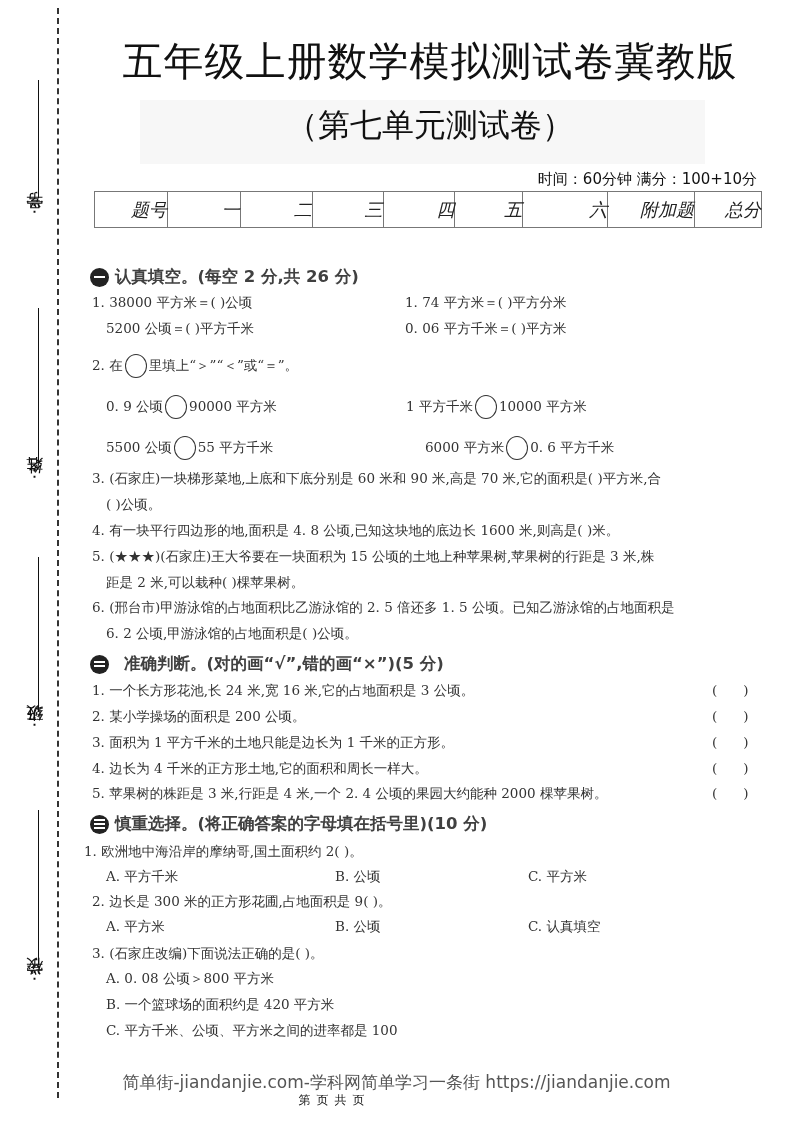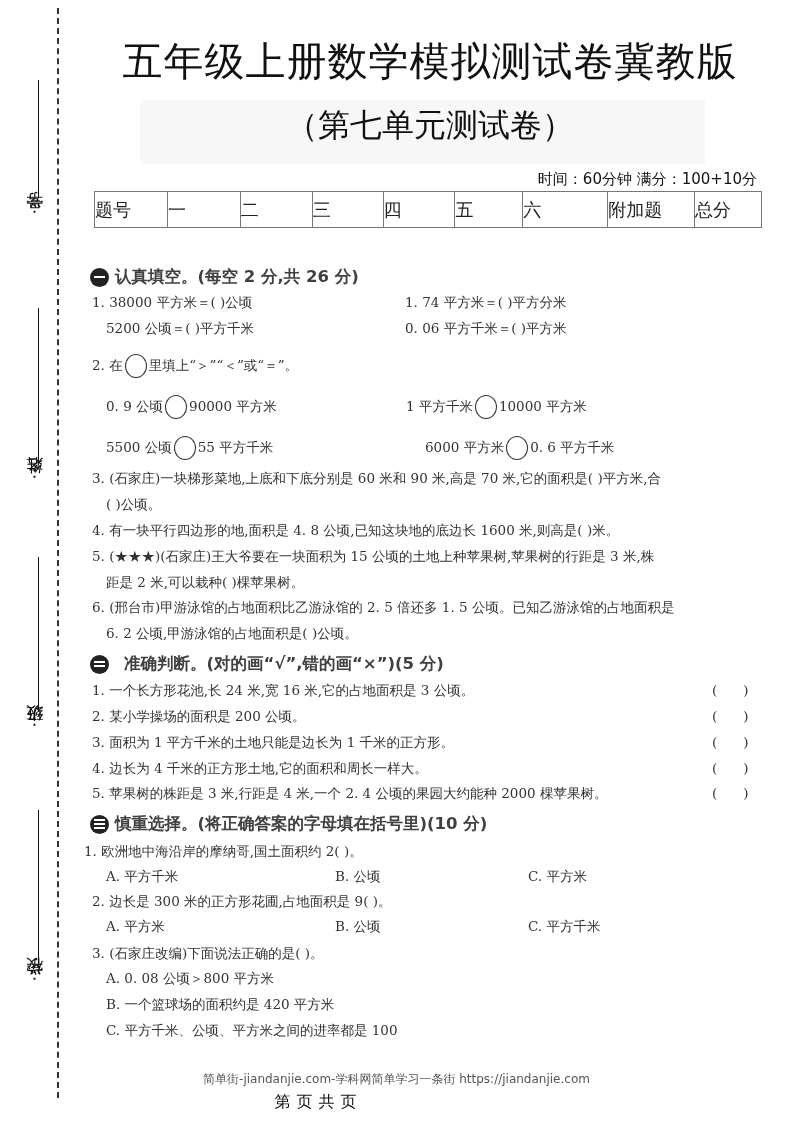--- a/index.html
+++ b/index.html
@@ -14,37 +14,37 @@
   .margin-rule { position: absolute; left: 38px; width: 0; border-left: 1.5px solid #111; }
 
   .title { left: 90px; top: 34px; width: 680px; text-align: center; font-size: 40px; letter-spacing: 1px;
            font-family: "DejaVu Sans", "Liberation Sans", sans-serif; color: #111; font-weight: normal; }
   .subtitle-band { left: 140px; top: 100px; width: 565px; height: 64px; background: #f7f7f7; }
   .subtitle { left: 90px; top: 104px; width: 680px; text-align: center; font-size: 32px; color: #111;
               font-family: "DejaVu Sans", "Liberation Sans", sans-serif; }
   .meta { right: 36px; top: 170px; font-size: 15px; color: #111; font-family: "DejaVu Sans", "Liberation Sans", sans-serif; }
 
   table.score { position: absolute; left: 94px; top: 191px; width: 668px; border-collapse: collapse; }
-  table.score td { border: 1.5px solid #777; height: 35px; text-align: left; font-size: 18px; color: #222;
-                   font-family: "DejaVu Sans", "Liberation Sans", sans-serif; padding: 0; }
+  table.score td { border: 1.5px solid #777; height: 35px; text-align: right; font-size: 18px; color: #222;
+                   font-family: "DejaVu Sans", "Liberation Sans", sans-serif; padding: 0; font-style: italic; }
 
   .sec-head { left: 90px; font-size: 16.5px; font-weight: bold; color: #404040;
               font-family: "DejaVu Sans", "Liberation Sans", sans-serif; display: flex; align-items: center; }
   .sec-icon { width: 19px; height: 19px; border-radius: 50%; background: #222; display: inline-flex;
               flex-direction: column; align-items: center; justify-content: center; margin-right: 6px; gap: 2px; }
   .sec-icon i { display: block; width: 11px; height: 2px; background: #fff; }
 
   .line { position: absolute; font-size: 13.5px; white-space: nowrap; color: #333; }
   .circle { display: inline-block; width: 20px; height: 22px; border: 1.3px solid #333; border-radius: 50%;
             vertical-align: middle; margin: 0 2px; }
   .judge-paren { position: absolute; left: 712px; font-size: 13.5px; color: #333; letter-spacing: 26px; }
-  .footer { left: 0; width: 793px; text-align: center; font-size: 12px; color: #555;
+  .footer { left: 0; width: 793px; text-align: center; font-size: 17px; color: #555;
             font-family: "DejaVu Sans", "Liberation Sans", sans-serif; }
-  .pager { left: 0; width: 637px; text-align: center; font-size: 16px; color: #111; letter-spacing: 6px;
-           font-family: "DejaVu Sans", "Liberation Sans", sans-serif; }
+  .pager { left: 0; width: 637px; text-align: center; font-size: 12px; color: #111; letter-spacing: 6px;
+           font-family: "DejaVu Sans", "Liberation Sans", sans-serif; padding-left: 16px; }
 </style>
 </head>
 <body>
 
 <div class="dash-line"></div>
 
 <div>
   <div class="margin-rule" style="top:80px;height:118px;"></div>
   <div class="margin-label" style="top:205px;">学号：</div>
 </div>
@@ -159,21 +159,21 @@
 </div>
 
 <div class="line" style="left:84px;top:843px;">1. 欧洲地中海沿岸的摩纳哥,国土面积约 2(       )。</div>
 <div class="line" style="left:106px;top:868px;">A. 平方千米</div>
 <div class="line" style="left:335px;top:868px;">B. 公顷</div>
 <div class="line" style="left:528px;top:868px;">C. 平方米</div>
 
 <div class="line" style="left:92px;top:893px;">2. 边长是 300 米的正方形花圃,占地面积是 9(       )。</div>
 <div class="line" style="left:106px;top:918px;">A. 平方米</div>
 <div class="line" style="left:335px;top:918px;">B. 公顷</div>
-<div class="line" style="left:528px;top:918px;">C. 平方千米</div>
+<div class="line" style="left:528px;top:918px;">C. 认真填空</div>
 
 <div class="line" style="left:92px;top:945px;">3. (石家庄改编)下面说法正确的是(        )。</div>
 <div class="line" style="left:106px;top:970px;">A. 0. 08 公顷＞800 平方米</div>
 <div class="line" style="left:106px;top:996px;">B. 一个篮球场的面积约是 420 平方米</div>
 <div class="line" style="left:106px;top:1022px;">C. 平方千米、公顷、平方米之间的进率都是 100</div>
 
 <div class="abs footer" style="top:1071px;">简单街-jiandanjie.com-学科网简单学习一条街 https://jiandanjie.com</div>
 <div class="abs pager" style="top:1092px;">第页共页</div>
 
 </body></html>

